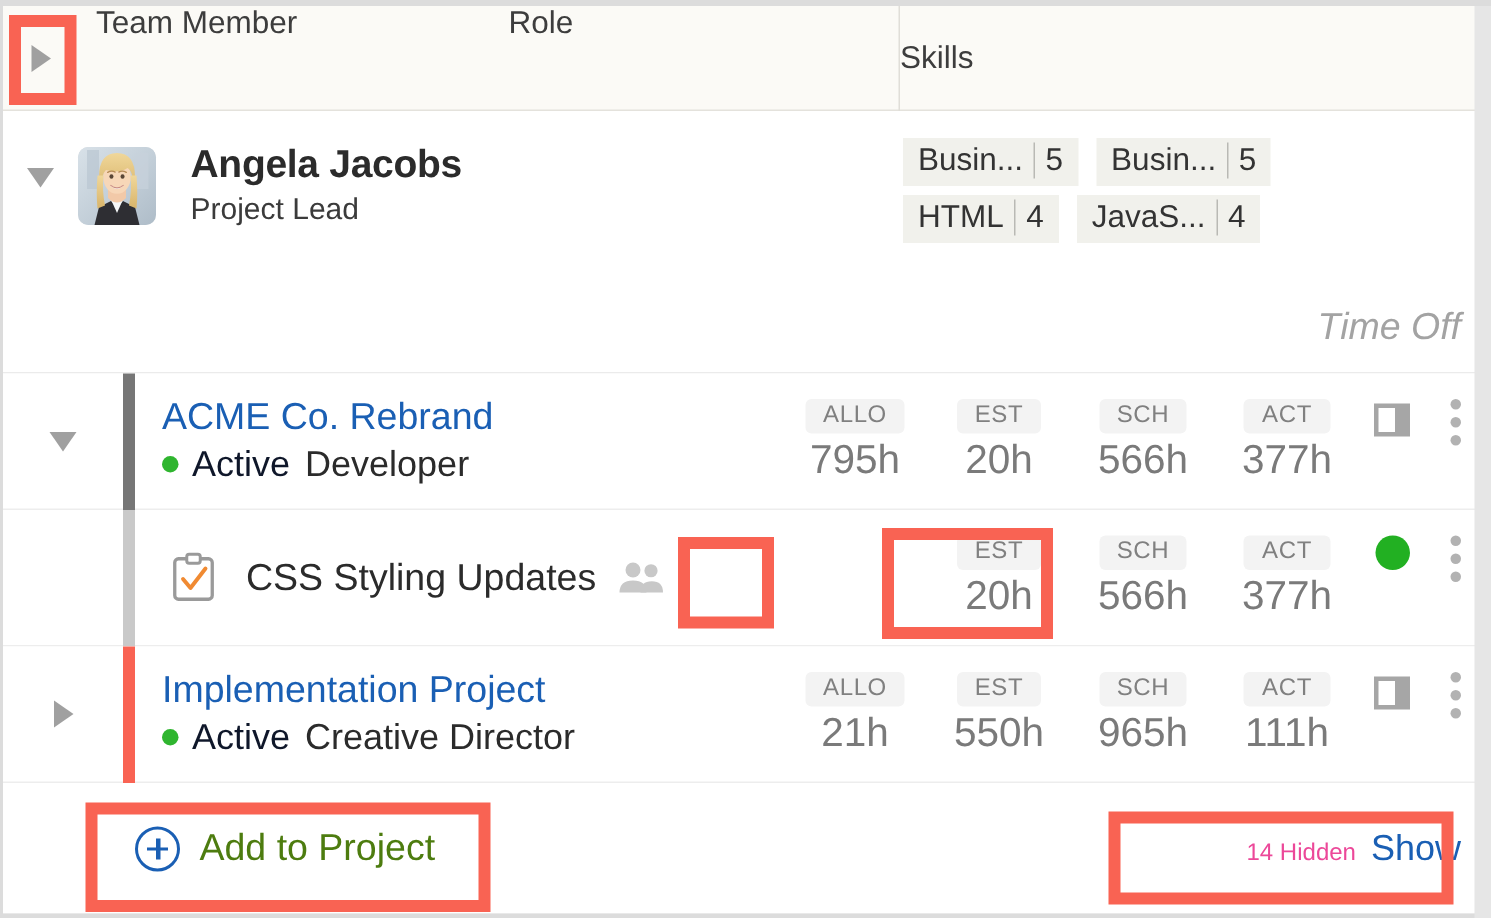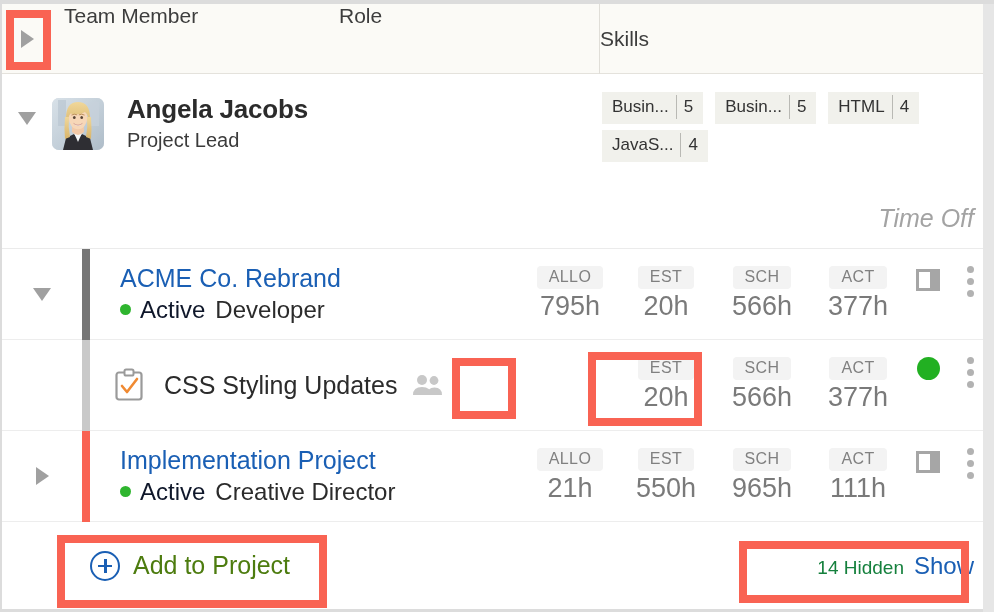--- a/index.html
+++ b/index.html
@@ -107,21 +107,21 @@
   }
   .skills-wrap {
     padding-top: 18px;
     display: flex; flex-wrap: wrap; gap: 6px 12px;
     width: 320px;
   }
   .skill-tag {
     background: #f1f1ec;
     display: inline-flex; align-items: center;
     padding: 3px 10px 5px 10px;
-    font-size: 17px; color: #333;
+    font-size: 21px; color: #333;
     white-space: nowrap;
   }
   .skill-name { display: inline-block; }
   .skill-sep {
     display: inline-block; width: 1px; height: 24px;
     background: #b9b9b4; margin: 0 7px;
   }
   .skill-lvl { color: #333; }
   .time-off {
     position: absolute; right: 6px; top: 130px;
@@ -142,21 +142,21 @@
     display: flex; align-items: center; justify-content: center;
   }
   .bar {
     width: 8px; height: 91px; flex: 0 0 8px;
   }
   .bar-dark  { background: #767676; }
   .bar-light { background: #c9c9c9; }
   .bar-red   { background: #f96353; }
 
   .row-main {
-    flex: 1 1 auto; padding-left: 30px; min-width: 0;
+    flex: 1 1 auto; padding-left: 18px; min-width: 0;
   }
   .proj-title {
     font-size: 25px; color: #1a5fb4; line-height: 1.08;
   }
   .proj-sub { display: flex; align-items: center; margin-top: 4px; }
   .status-dot {
     width: 11px; height: 11px; border-radius: 50%;
     background: #2fb52f; margin-right: 9px;
   }
   .status-text { font-size: 24px; color: #0f172a; }
@@ -210,21 +210,21 @@
     content: ""; position: absolute; background: #1a5fb4;
   }
   .plus-circle::before { left: 6px; top: 12px; width: 14px; height: 2.5px; }
   .plus-circle::after  { top: 6px; left: 12px; height: 14px; width: 2.5px; }
   .add-label { font-size: 25px; color: #4d7c0f; margin-left: 13px; }
 
   .hidden-group {
     position: absolute; right: 20px; top: 50%; transform: translateY(-50%);
     display: flex; align-items: baseline;
   }
-  .hidden-count { font-size: 19px; color: #15803d; }
+  .hidden-count { font-size: 16px; color: #ec4899; }
   .show-link { font-size: 24px; color: #1a5fb4; margin-left: 10px; cursor: pointer; }
 
   .bottom-strip {
     position: absolute; left: 0; bottom: 0; width: 994px; height: 3px;
     background: #dcdcdc;
   }
 </style>
 </head>
 <body>
 

